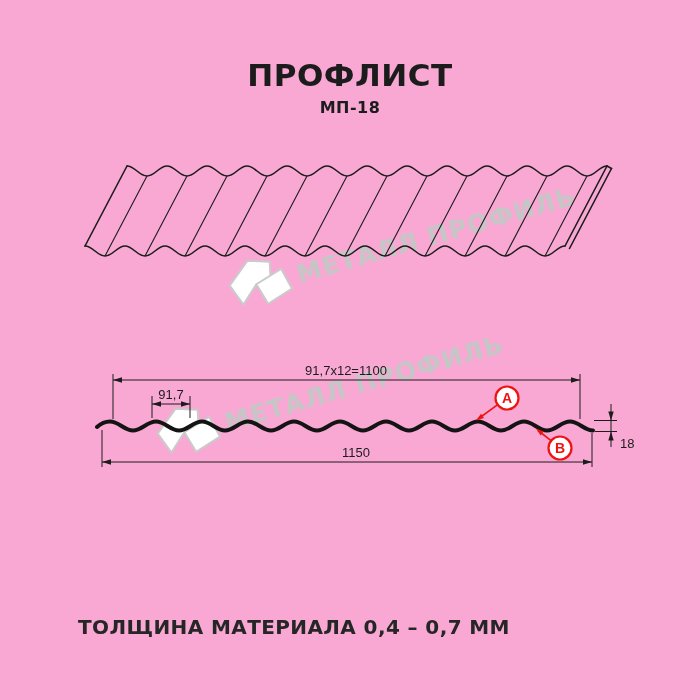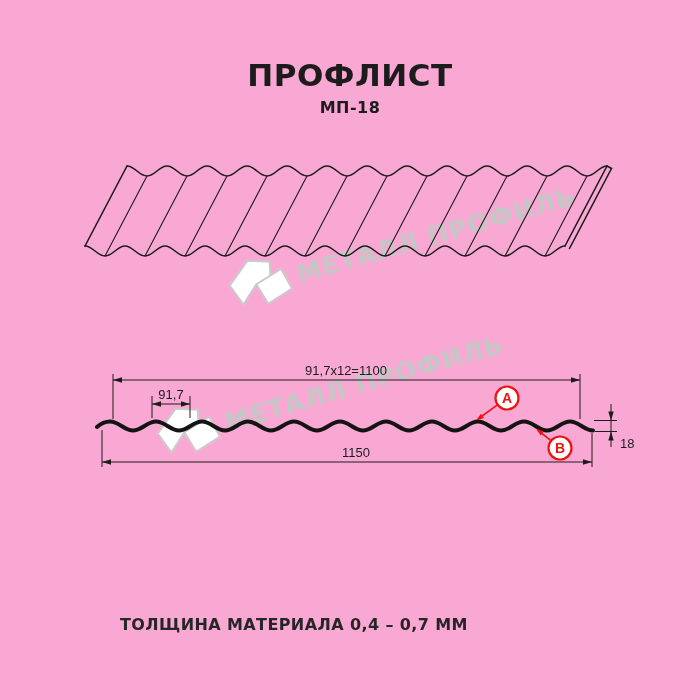--- a/index.html
+++ b/index.html
@@ -10,21 +10,21 @@
   .title{
     position:absolute;top:60px;left:0;width:700px;text-align:center;
     font-size:31px;font-weight:800;letter-spacing:.5px;color:#1c1c1c;line-height:1;
   }
   .subtitle{
     position:absolute;top:100px;left:0;width:700px;text-align:center;
     font-size:16px;font-weight:700;letter-spacing:.5px;color:#1c1c1c;line-height:1;
   }
   .footer-caption{
     position:absolute;top:617px;left:0;width:588px;text-align:center;
-    font-size:16px;font-weight:600;letter-spacing:.4px;color:#262626;line-height:1;
+    font-size:20px;font-weight:600;letter-spacing:.4px;color:#262626;line-height:1;
   }
   svg{position:absolute;left:0;top:0;}
   .wm-text{
     font-family:"DejaVu Sans",sans-serif;font-size:25px;font-weight:700;
     fill:#c6c6c6;letter-spacing:1px;
   }
   .wm-logo{fill:#ffffff;stroke:#cbcbcb;stroke-width:2;stroke-linejoin:round;}
   .sheet-line{fill:none;stroke:#1c1c1c;stroke-width:1.6;stroke-linecap:round;}
   .rib-line{stroke:#1c1c1c;stroke-width:1.1;}
   .dim-line{stroke:#1c1c1c;stroke-width:1;fill:none;}

